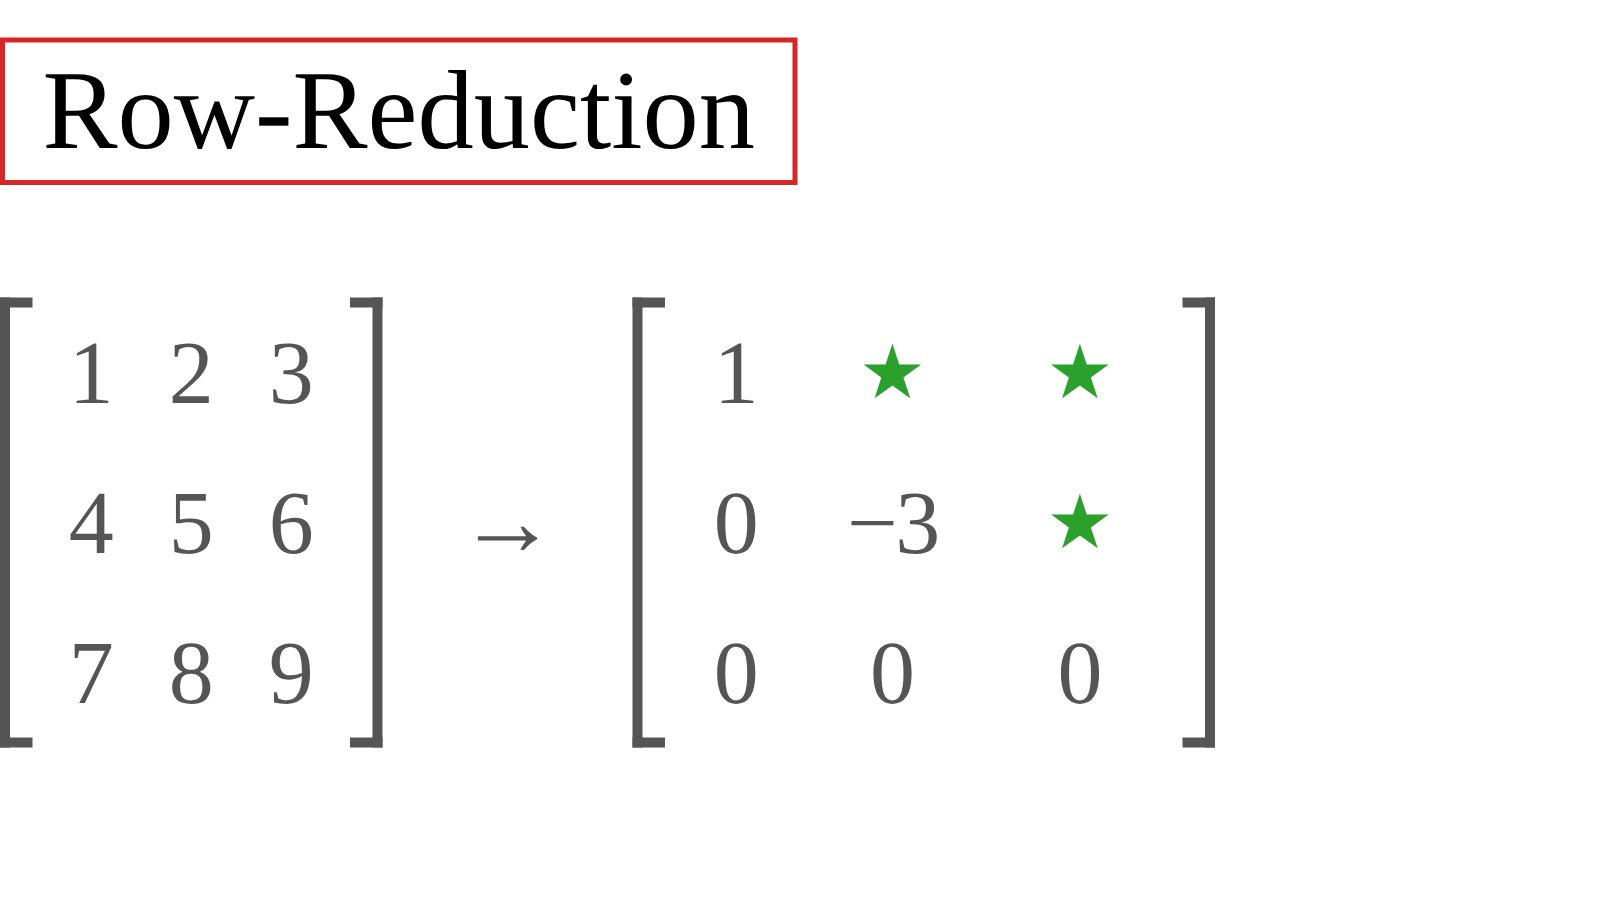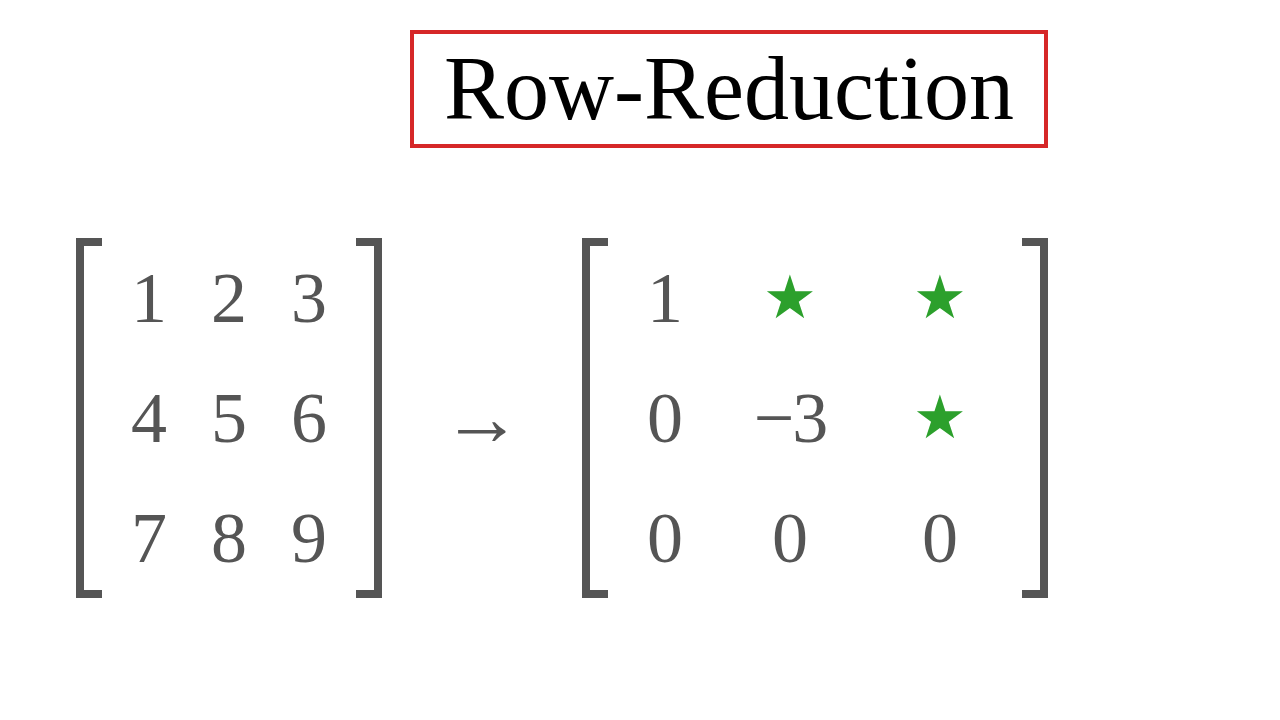--- a/index.html
+++ b/index.html
@@ -9,21 +9,21 @@
     height: 720px;
     background: #ffffff;
     font-family: Georgia, 'Times New Roman', serif;
     overflow: hidden;
   }
   .page {
     width: 1048px;
     height: 720px;
     display: flex;
     flex-direction: column;
-    align-items: flex-end;
+    align-items: flex-start;
   }
   .title-box {
     margin-top: 30px;
     border: 4px solid #d62728;
     padding: 10px 30px;
     font-size: 90px;
     color: #000;
     line-height: 1;
   }
   .equation-row {

